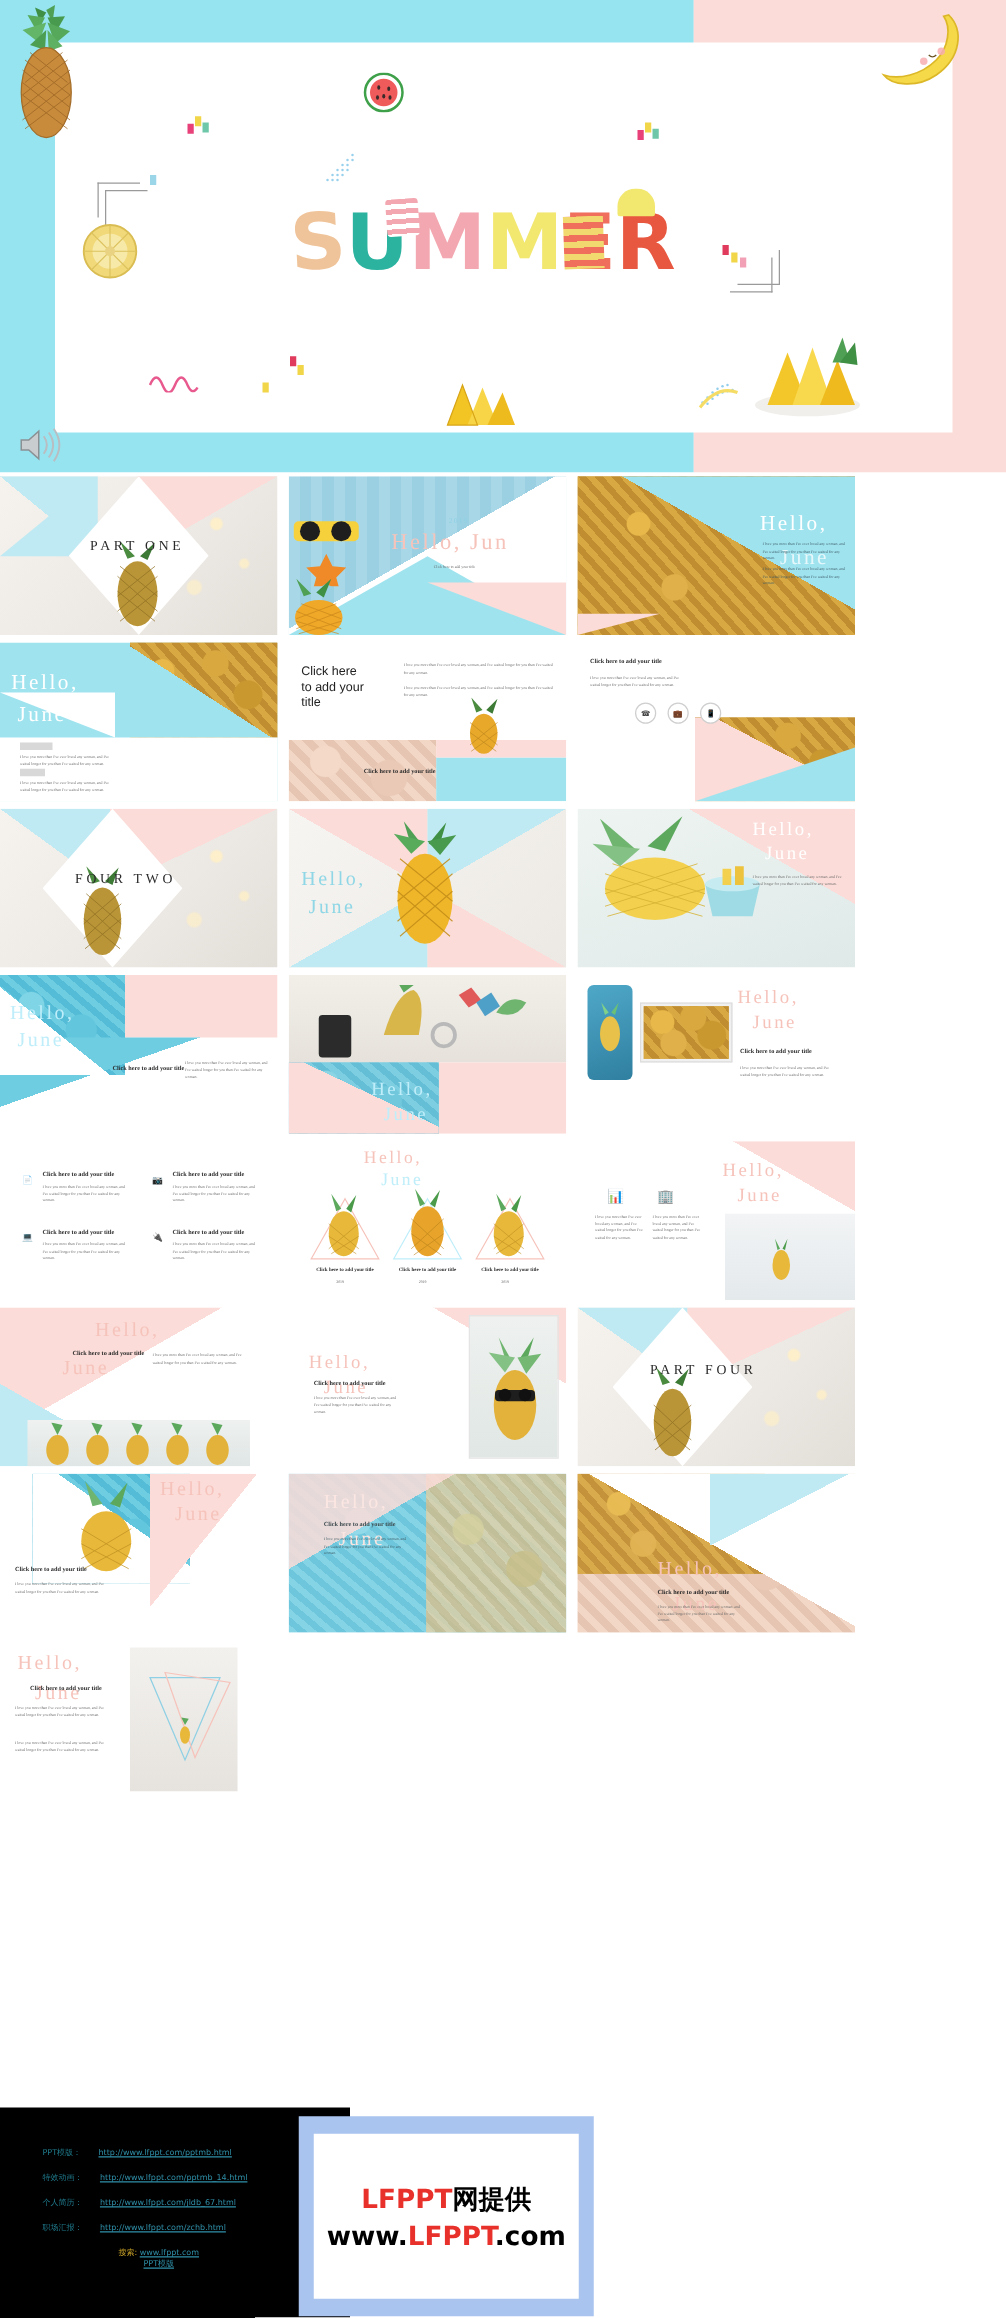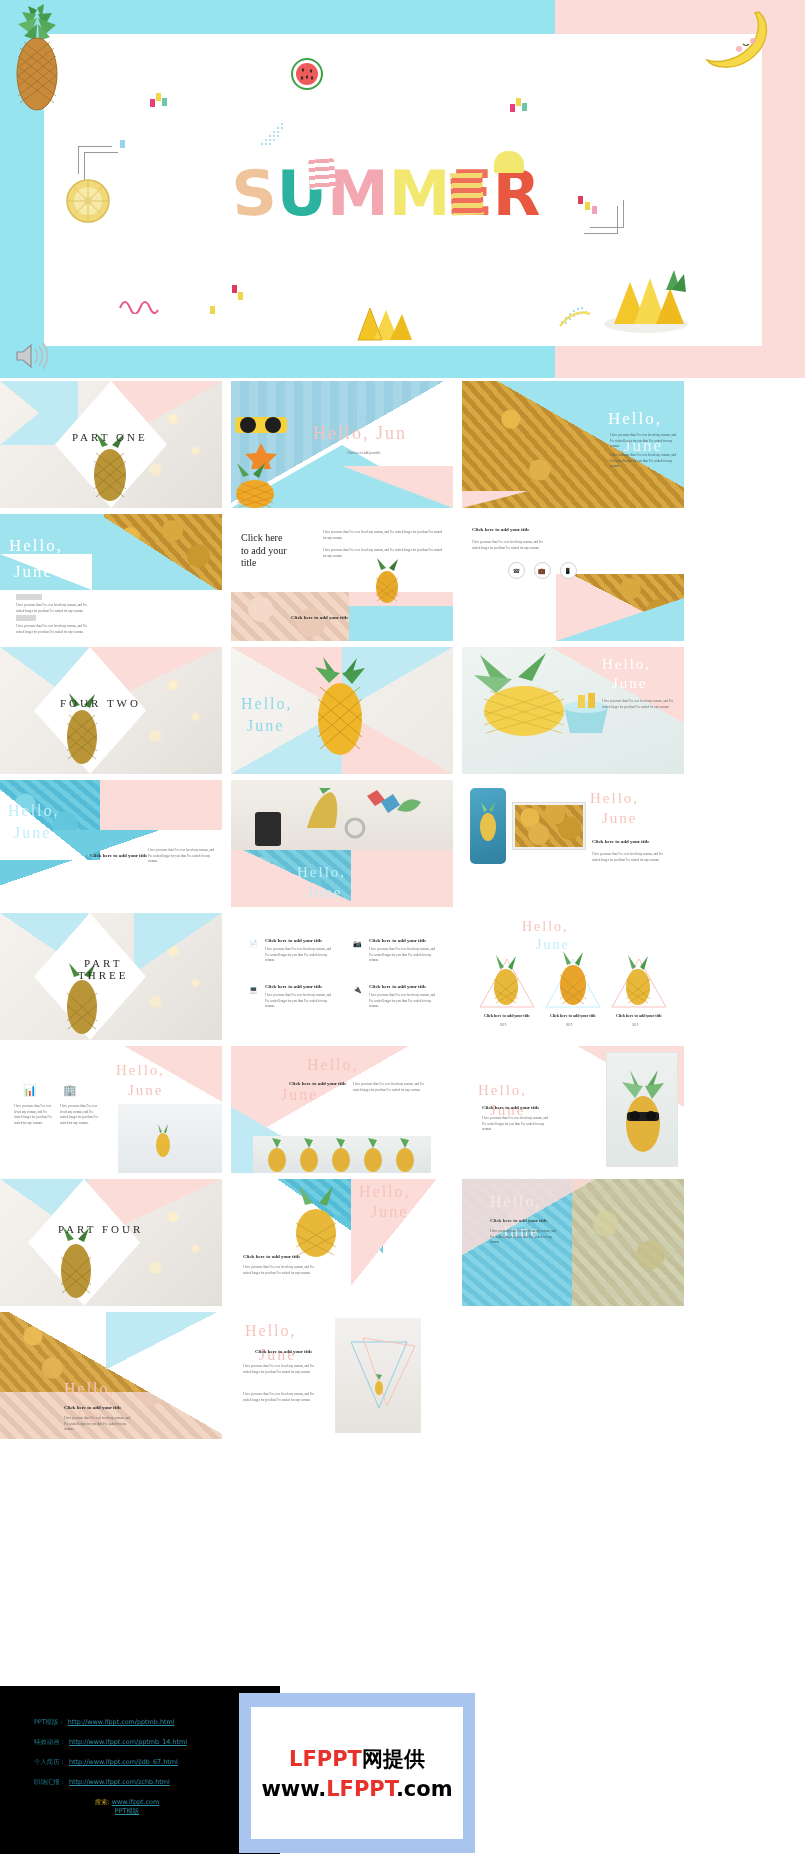--- a/index.html
+++ b/index.html
@@ -213,21 +213,21 @@
   .mini-body.w {
     color: #3d5a63;
   }
   .yr {
     position: absolute;
     font-family: "Liberation Serif", serif;
     font-size: 6px; color: #8fd0e4; letter-spacing: 1px;
   }
   .big-title {
     position: absolute;
-    font-family: Liberation Serif, serif;
+    font-family: Liberation Sans, sans-serif;
     font-size: 10px; color: #222; line-height: 1.25;
     white-space: pre-line;
   }
   .thank { position: absolute; font-family: "Liberation Serif", serif; font-size: 15px; color: #4a8fb5; letter-spacing: 2px; }
 
   .circ-icon {
     position: absolute;
     width: 13px; height: 13px;
     border-radius: 50%;
     background: #ffffff;
@@ -254,21 +254,21 @@
     background: #000000;
     padding: 32px 0 0 34px;
   }
   .flink-row {
     display: flex; align-items: baseline; gap: 3px;
     margin-bottom: 11px;
     font-size: 6.4px;
     font-family: "DejaVu Sans", sans-serif;
   }
   .flabel { color: #1f7a8c; white-space: nowrap; }
-  .furl { color: #2f8fa8; text-decoration: underline; white-space: nowrap; }
+  .furl { color: #2f8fa8; text-decoration: underline; white-space: nowrap; margin-left: 11px; }
   .fsearch {
     margin-top: 6px; text-align: center; padding-right: 60px;
     font-size: 6.4px; font-family: "DejaVu Sans", sans-serif;
   }
   .fsearch .lab { color: #c9a227; }
   .fsearch .u { color: #2f8fa8; text-decoration: underline; }
 
   .footer-logo-wrap {
     position: absolute; left: 239px; top: 7px;
     width: 236px; height: 160px;
@@ -656,37 +656,20 @@
       <ellipse cx="13" cy="27" rx="8" ry="14" fill="#e8c14a"></ellipse>
     </svg>
     <div class="blk" style="left:50px;top:22px;width:74px;height:48px;background:#f0f0f0;border:1px solid #ddd;"></div>
     <div class="blk photo-pine" style="left:53px;top:25px;width:68px;height:42px;"></div>
     <div class="hello" style="left:128px;top:10px;font-size:15px;color:#f6c3bb;">Hello,</div>
     <div class="hello" style="left:140px;top:30px;font-size:15px;color:#f6c3bb;">June</div>
     <div class="mini-title" style="left:130px;top:58px;">Click here to add your title</div>
     <div class="mini-body" style="left:130px;top:72px;width:80px;">I love you more than I've ever loved any woman, and I've waited longer for you than I've waited for any woman.</div>
   </div>
 
-  <div class="slide">
-    <div class="blk photo-bokeh" style="left:0;top:0;width:222px;height:127px;"></div>
-    <div class="blk" style="left:0;top:0;width:88px;height:60px;background:linear-gradient(to bottom left,#bfeaf3 50%,transparent 50%);"></div>
-    <div class="blk" style="left:134px;top:0;width:88px;height:60px;background:linear-gradient(to bottom right,#bfeaf3 50%,transparent 50%);"></div>
-    <div class="blk" style="left:34px;top:0;width:112px;height:127px;background:#ffffff;clip-path:polygon(50% 0,100% 50%,50% 100%,0 50%);"></div>
-    <svg style="position:absolute;left:58px;top:50px;width:48px;height:72px;" viewBox="0 0 48 72">
-      <path d="M22 12 L11 0 L16 14 Z" fill="#4a8b3f"></path>
-        <path d="M26 12 L37 1 L32 15 Z" fill="#3d7a35"></path>
-      <ellipse cx="24" cy="44" rx="15" ry="27" fill="#b99537"></ellipse>
-      <g stroke="#8d6e22" stroke-width="0.7" opacity=".8">
-          <path d="M9 30 L39 58 M9 42 L38 66"></path>
-          <path d="M39 30 L9 58 M39 42 L10 66"></path>
-        </g>
-    </svg>
-    <div class="part-label" style="left:78px;top:44px;white-space:pre-line;text-align:center;">PART
-THREE</div>
-  </div>
 
   <div class="slide">
     <div class="blk c-white" style="left:0;top:0;width:222px;height:127px;"></div>
     <div class="sq-icon" style="left:18px;top:26px;">📄</div>
     <div class="mini-title" style="left:34px;top:24px;">Click here to add your title</div>
     <div class="mini-body" style="left:34px;top:34px;width:66px;">I love you more than I've ever loved any woman, and I've waited longer for you than I've waited for any woman.</div>
     <div class="sq-icon" style="left:122px;top:26px;">📷</div>
     <div class="mini-title" style="left:138px;top:24px;">Click here to add your title</div>
     <div class="mini-body" style="left:138px;top:34px;width:66px;">I love you more than I've ever loved any woman, and I've waited longer for you than I've waited for any woman.</div>
     <div class="sq-icon" style="left:18px;top:72px;">💻</div>

